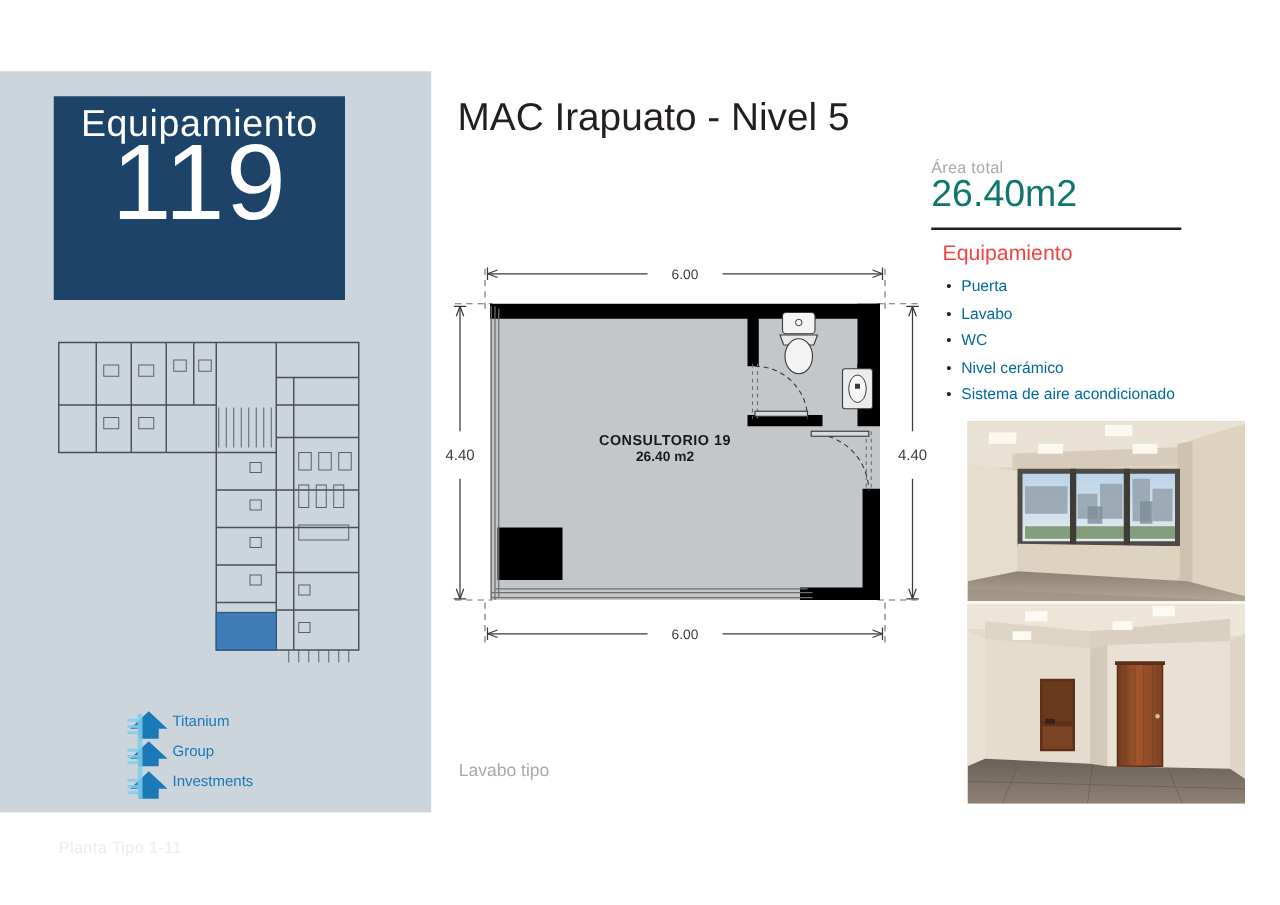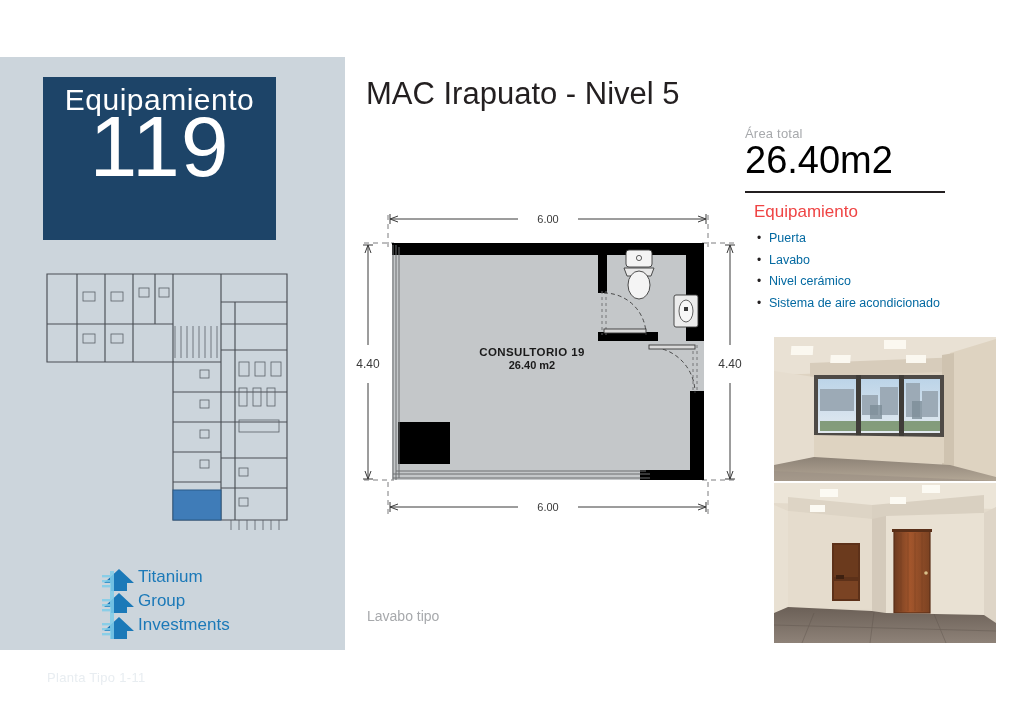--- a/index.html
+++ b/index.html
@@ -82,21 +82,21 @@
     height: 78px;
   }
   #brand-logo .logo-mark {
     position: absolute;
     left: 0; top: 2px;
     width: 38px; height: 74px;
   }
   #brand-logo .logo-text {
     position: absolute;
     left: 38px; top: 0;
-    font-size: 17px;
+    font-size: 12px;
     color: #1b79b8;
     line-height: 24px;
     white-space: nowrap;
   }
 
   
   #page-title {
     position: absolute;
     left: 366px;
     top: 76px;
@@ -128,22 +128,22 @@
     left: 745px;
     top: 126px;
     width: 260px;
   }
   .area-label {
     font-size: 13px;
     color: #a7a9ac;
     letter-spacing: 0.2px;
   }
   .area-value {
-    font-size: 38px;
-    color: #000000;
+    font-size: 30px;
+    color: #0f766e;
     font-weight: 400;
     margin-top: -2px;
     letter-spacing: 0px;
   }
   .rule {
     margin-top: 9px;
     border-top: 2px solid #231f20;
     width: 200px;
   }
   .equip-title {
@@ -414,20 +414,21 @@
 <div id="plan-caption">Lavabo tipo</div>
 
 <div id="info-panel">
   <div class="area-label">Área total</div>
   <div class="area-value">26.40m2</div>
   <div class="rule"></div>
   <div class="equip-title">Equipamiento</div>
   <ul class="equip-list">
     <li>Puerta</li>
     <li>Lavabo</li>
+    <li>WC</li>
     <li>Nivel cerámico</li>
     <li>Sistema de aire acondicionado</li>
   </ul>
 </div>
 
 <div class="photo" id="photo-1">
   <svg viewBox="0 0 222 144" preserveAspectRatio="none">
     <defs>
       <linearGradient id="skyg" x1="0" y1="0" x2="0" y2="1">
         <stop offset="0%" stop-color="#bcd4e8"></stop>

